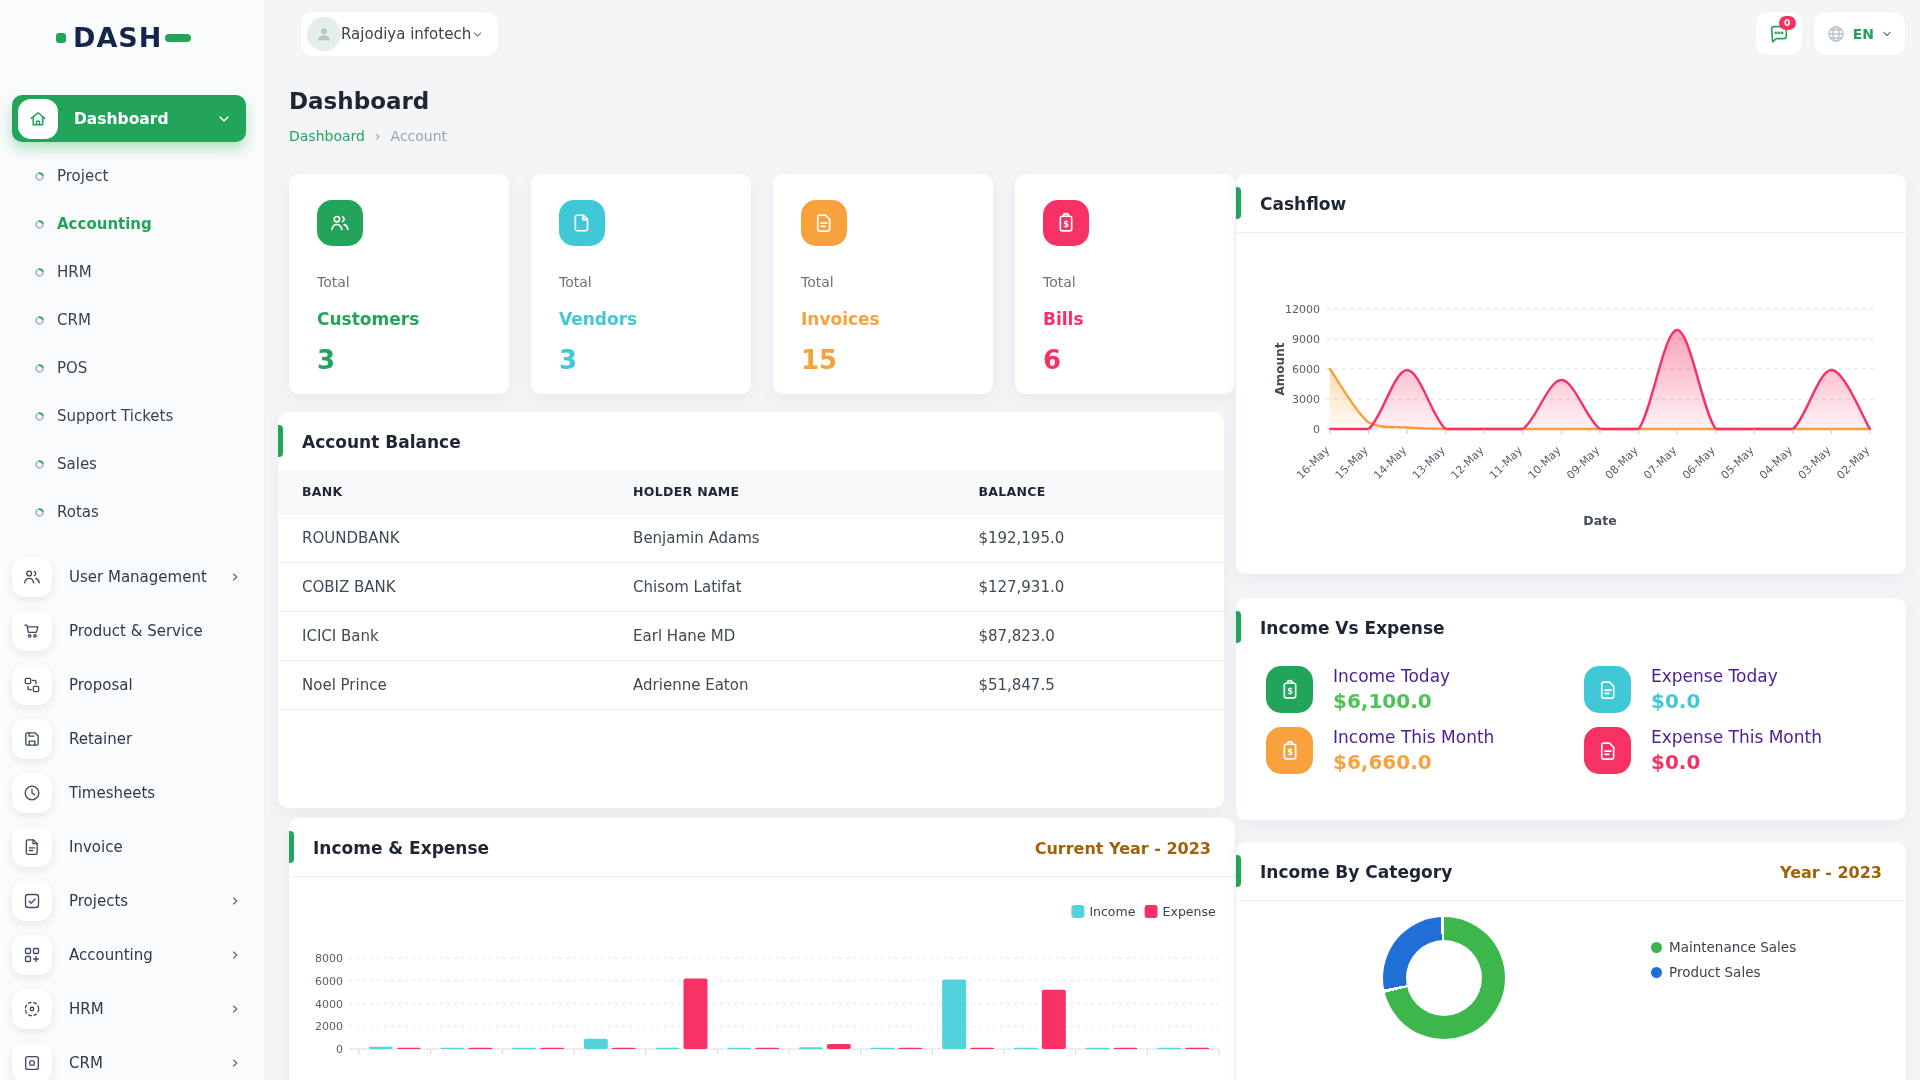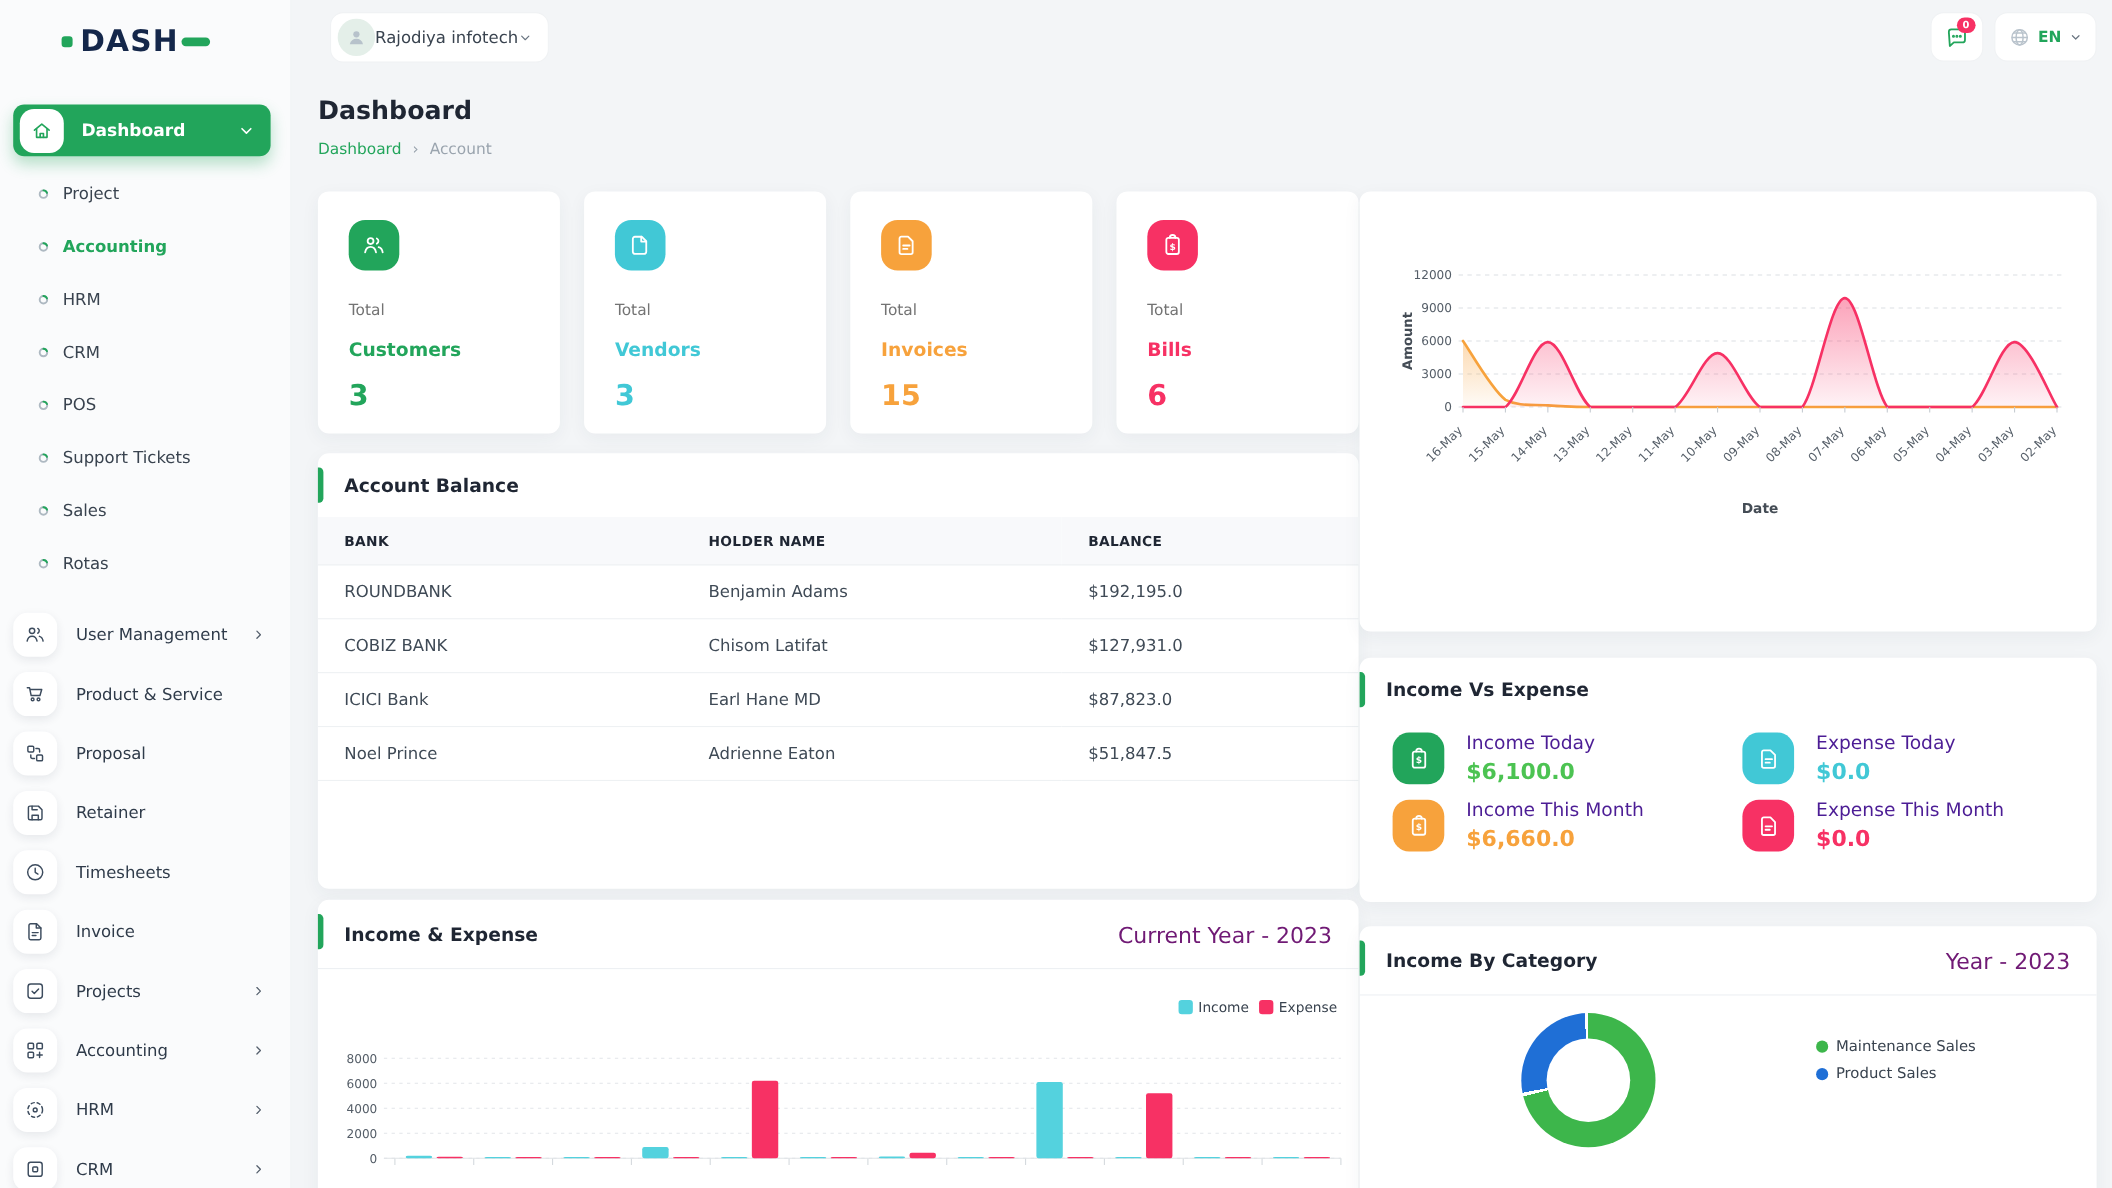--- a/index.html
+++ b/index.html
@@ -45,21 +45,21 @@
 .page-title{position:absolute;left:289px;top:88px;font-size:23px;font-weight:600;color:#1f2633}
 .crumbs{position:absolute;left:289px;top:128px;font-size:14px;display:flex;gap:10px;align-items:center}
 .crumbs .home{color:#22a55b;cursor:pointer}
 .crumbs .sep{color:#9aa4ae}
 .crumbs .cur{color:#9aa4ae}
 .card{position:absolute;background:#fff;border-radius:10px;box-shadow:0 5px 16px rgba(35,50,70,.05)}
 .card-head{position:relative;display:flex;align-items:center;justify-content:space-between;padding:20px 24px 18px 24px}
 .card-head.rule{border-bottom:1px solid #edf0f3}
 .accent{position:absolute;left:0;top:13px;width:5px;height:32px;border-radius:0 4px 4px 0;background:#22a55b}
 .card-title{font-size:17px;font-weight:700}
-.card-sub{font-size:20px;color:#701a75;font-weight:400}
+.card-sub{font-size:16px;color:#a16207;font-weight:700}
 
 .stats{position:absolute;left:289px;top:174px;width:946px;display:flex;gap:22px}
 .stat-card{flex:1;height:220px;background:#fff;border-radius:10px;box-shadow:0 5px 16px rgba(35,50,70,.05);padding:26px 28px}
 .stat-card .tile{width:46px;height:46px;border-radius:15px;display:flex;align-items:center;justify-content:center;color:#fff}
 .stat-card .tile svg{width:22px;height:22px}
 .stat-total{margin-top:28px;font-size:14px;color:#737373}
 .stat-label{margin-top:19px;font-size:17px;font-weight:600}
 .stat-value{margin-top:16px;font-size:26px;font-weight:600}
 
 table{width:100%;border-collapse:collapse}
@@ -369,21 +369,21 @@
           <path d="M9.2 4.6a2.8 2.8 0 0 1 5.6 0"></path>
           <text x="12" y="16.2" text-anchor="middle" font-size="9" font-weight="bold" fill="currentColor" stroke="none">$</text>
         </svg>
       </span>
       <div class="stat-total">Total</div>
       <div class="stat-label" style="color:#f73164">Bills</div>
       <div class="stat-value" style="color:#f73164">6</div>
     </div>
   </div>
 
-<section class="card" style="left:289px;top:412px;width:946px;height:396px">
+<section class="card" style="left:278px;top:412px;width:946px;height:396px">
   <div class="card-head">
     <span class="accent"></span>
     <span class="card-title">Account Balance</span>
   </div>
   <table>
     <thead>
         <tr id="ab-head">
           <th>BANK</th>
           <th>HOLDER NAME</th>
           <th>BALANCE</th>
@@ -408,20 +408,24 @@
         <tr>
           <td>Noel Prince</td>
           <td>Adrienne Eaton</td>
           <td>$51,847.5</td>
         </tr>
       </tbody>
   </table>
 </section>
 
 <section class="card" style="left:1236px;top:174px;width:670px;height:400px">
+  <div class="card-head rule">
+    <span class="accent"></span>
+    <span class="card-title">Cashflow</span>
+  </div>
   <svg id="cashflow-svg" width="640" height="330" viewBox="0 0 640 330" style="margin:4px 0 0 14px">
       <defs>
     <linearGradient id="gOr" x1="0" y1="0" x2="0" y2="1">
           <stop offset="0" stop-color="#f7a23c" stop-opacity=".4"></stop>
           <stop offset="1" stop-color="#f7a23c" stop-opacity=".04"></stop>
         </linearGradient>
     <linearGradient id="gPk" x1="0" y1="0" x2="0" y2="1">
           <stop offset="0" stop-color="#f73164" stop-opacity=".45"></stop>
           <stop offset="1" stop-color="#f73164" stop-opacity=".06"></stop>
         </linearGradient>

